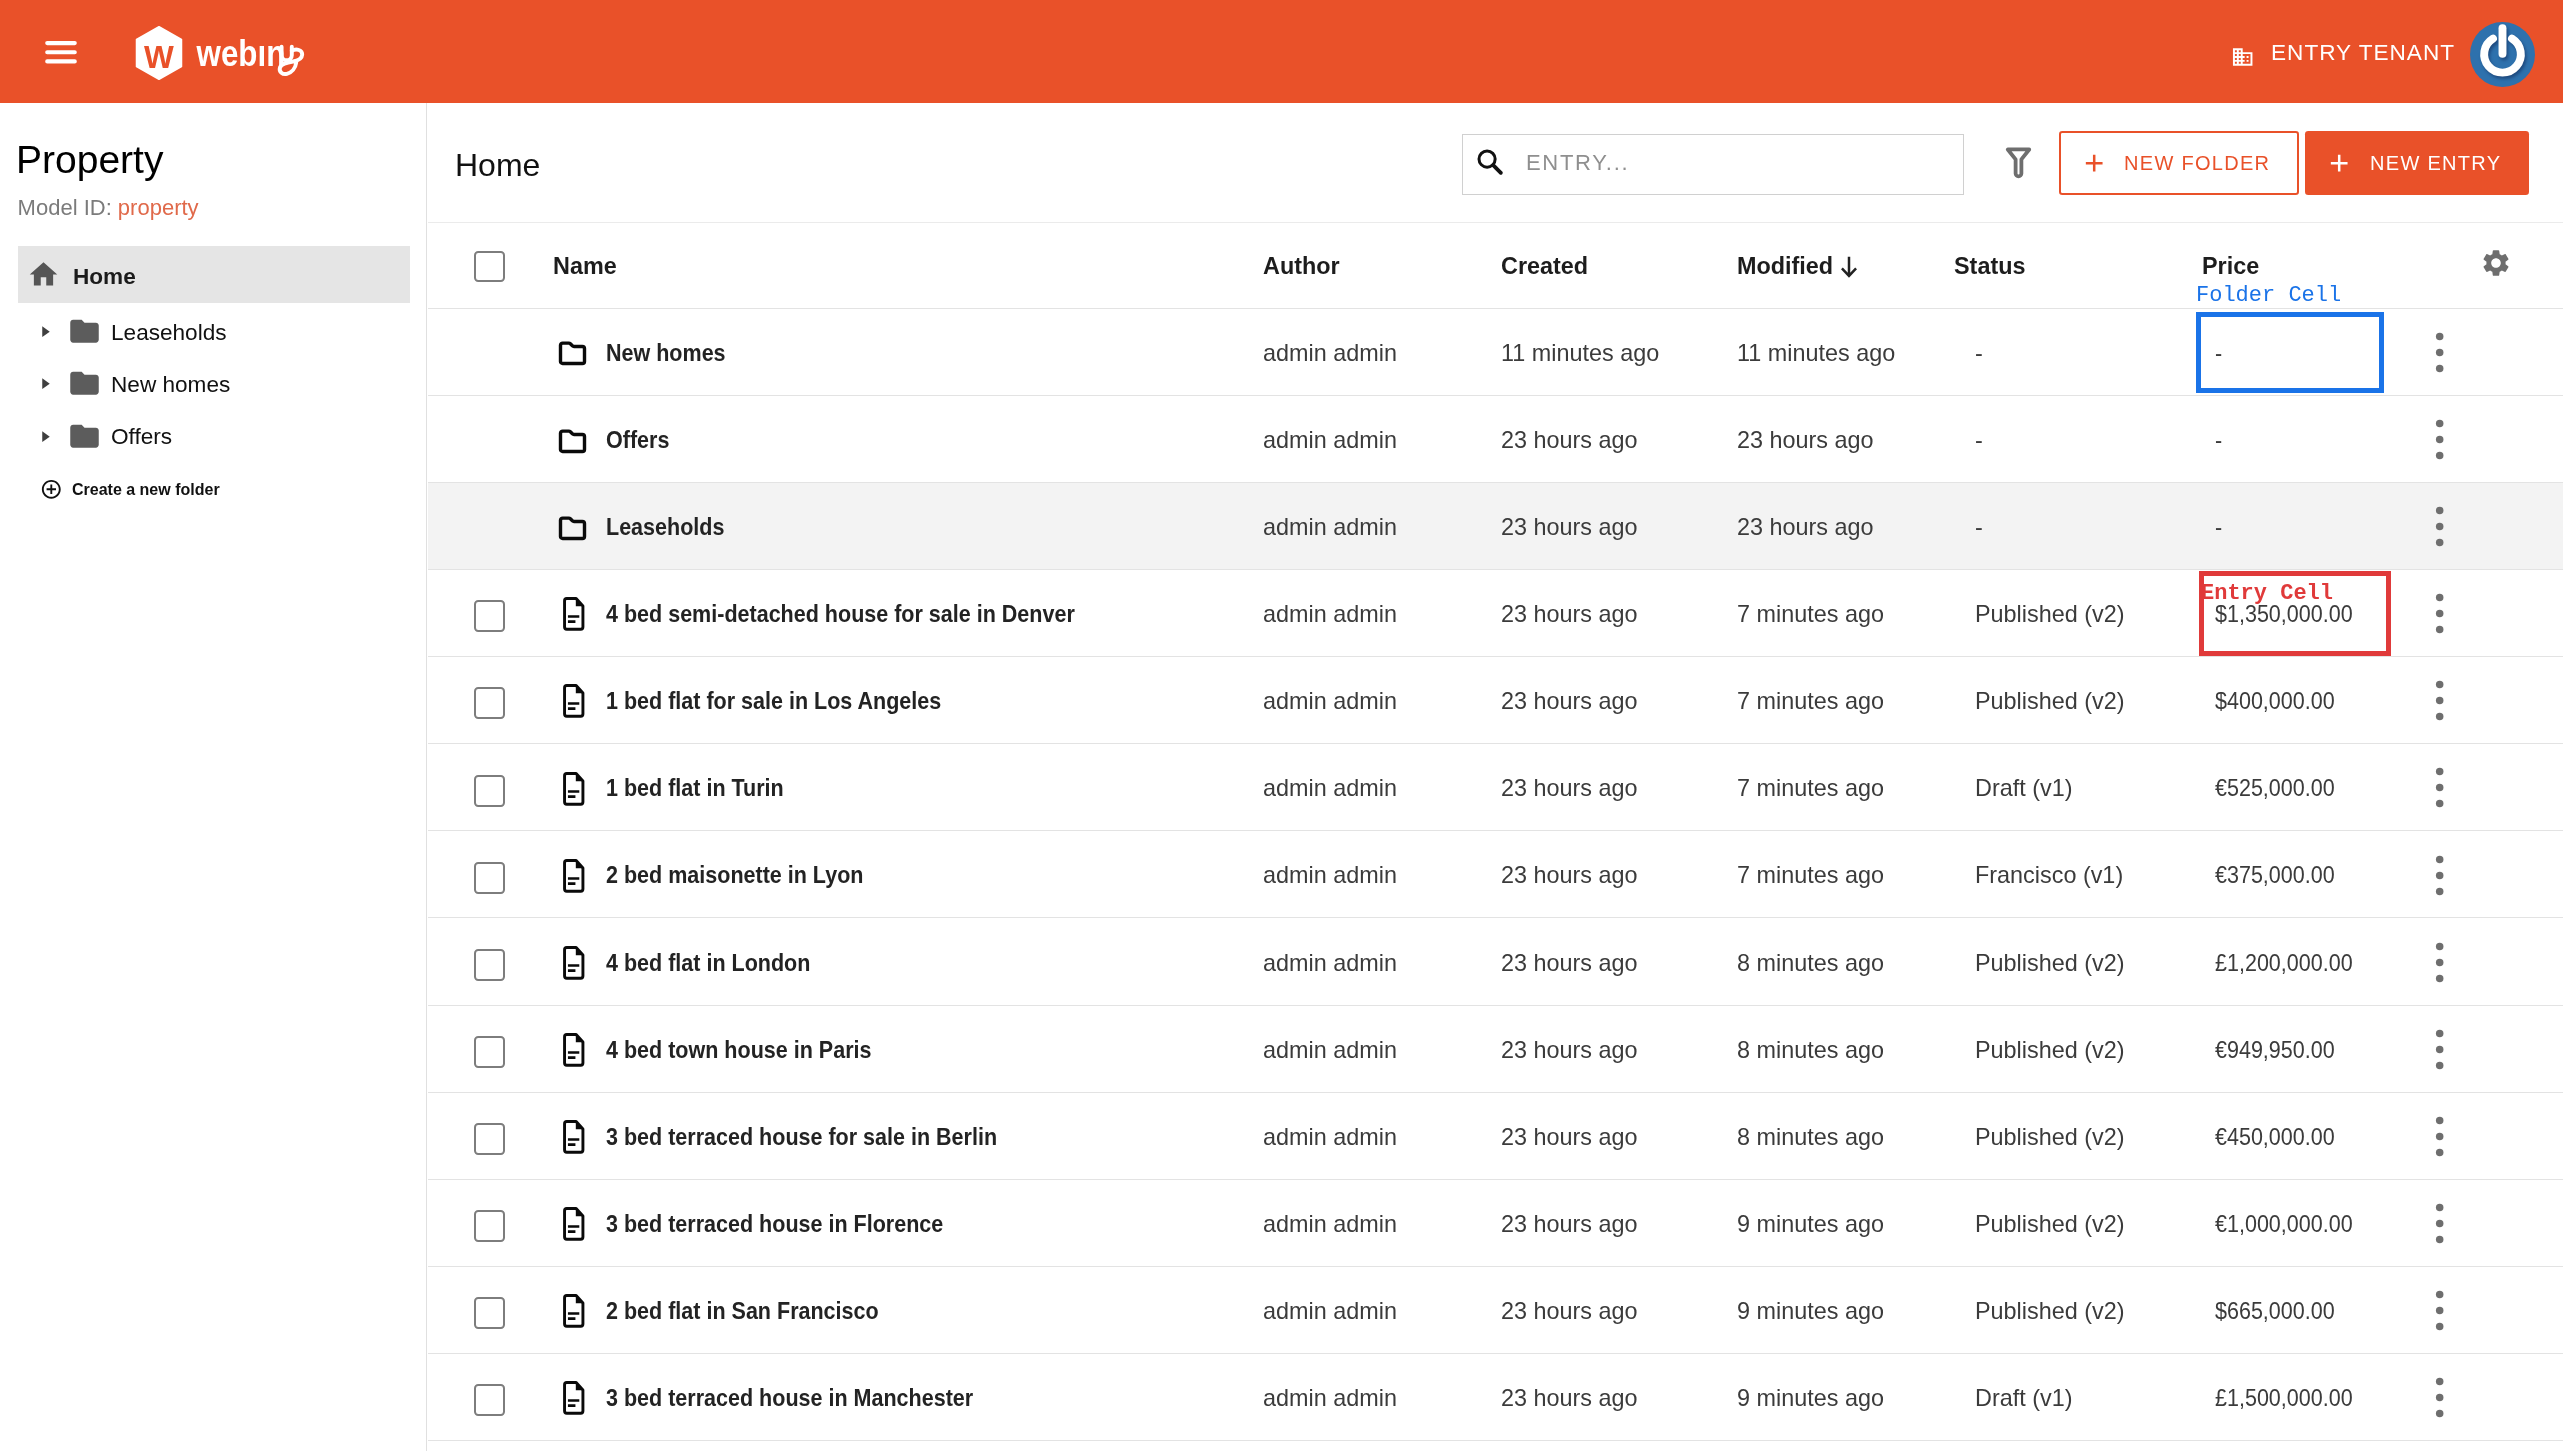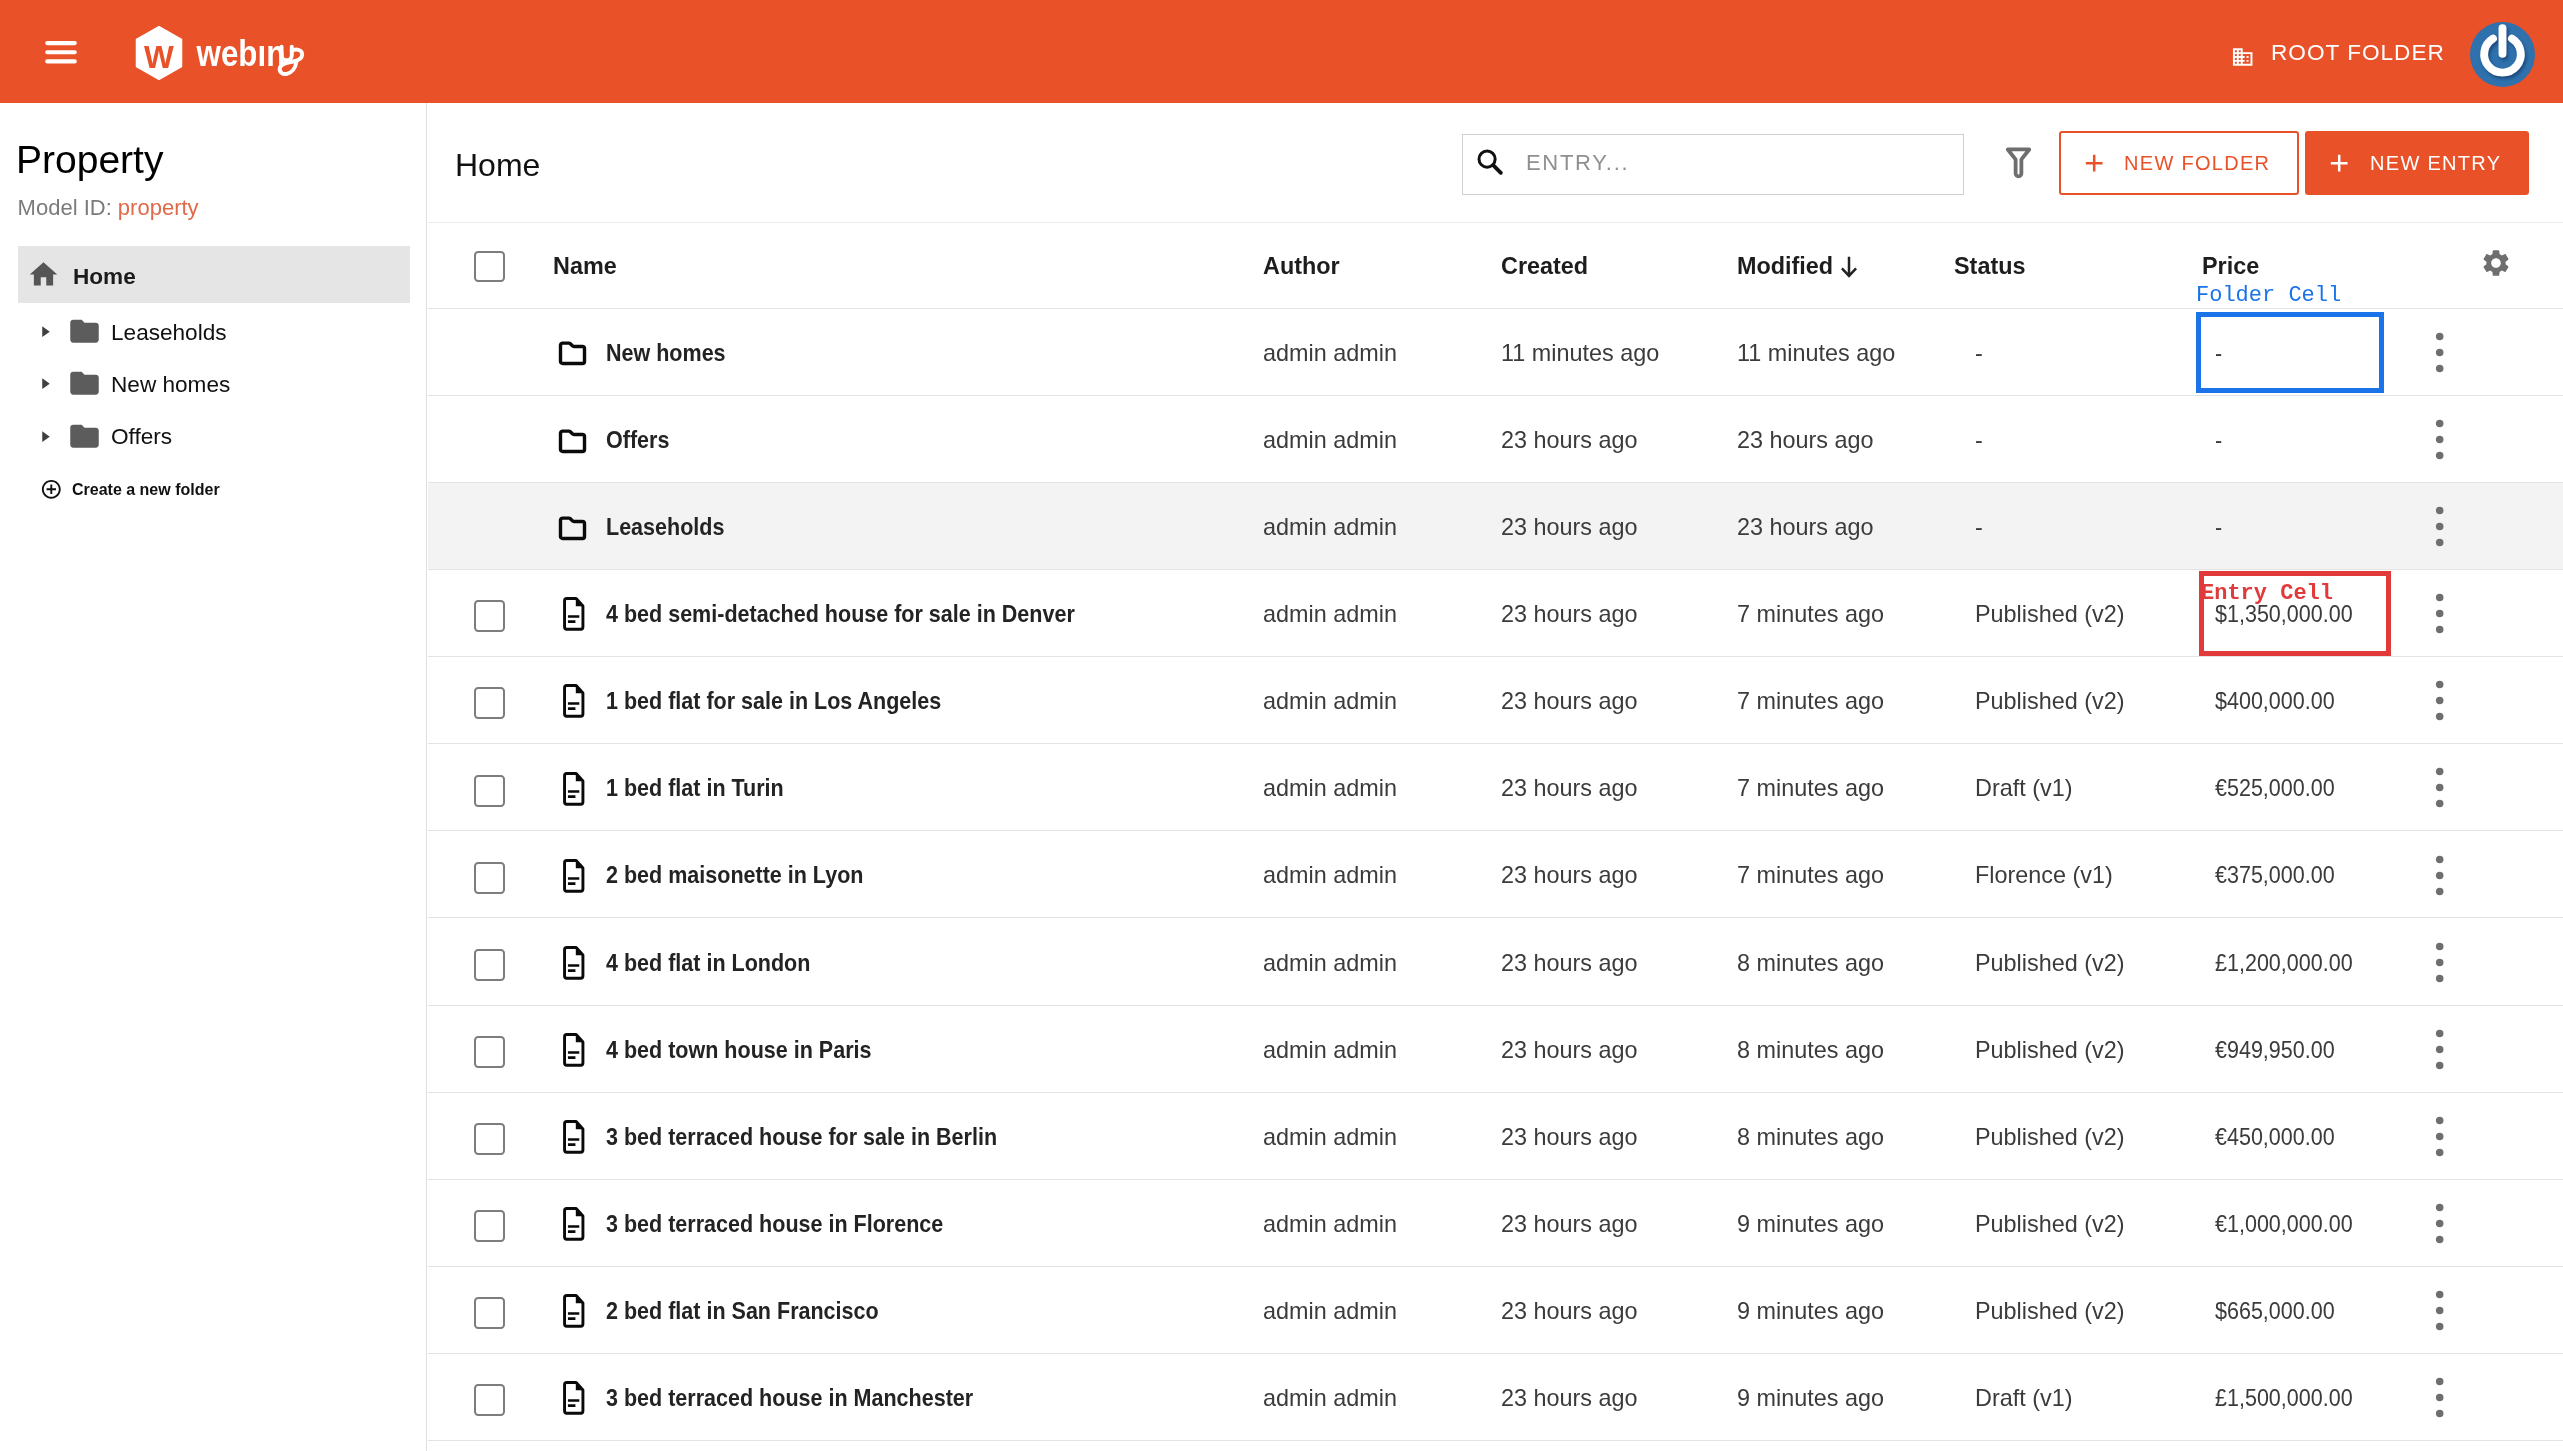--- a/index.html
+++ b/index.html
@@ -26,21 +26,21 @@
 <svg class="abs" style="left:193px;top:30px" width="147" height="67" viewBox="0 0 175 80">
       <text transform="translate(4 43) scale(0.85 1)" font-family="Liberation Sans" font-size="44" font-weight="bold" fill="#fff">webın</text>
       <g fill="none" stroke="#fff" stroke-width="4.7" stroke-linecap="round">
         <path d="M105.5 20 V30 A6.1 6.1 0 0 0 117.7 30 V20"></path>
         <path d="M117.7 25 C123.2 21.5 130.4 24 130.1 29.5 C129.8 34 124.7 36.8 119.2 37.6 C111.2 39 105.2 40.3 103.6 44.8 C102 49.8 106.8 53.6 111.8 52.4 C117.6 50.8 122.2 45.3 123 38.8"></path>
       </g>
     </svg>
 <svg class="abs" style="left:2231px;top:42px" width="23.4" height="30" viewBox="0 0 24 24" fill="#fff">
       <path d="M12 7V3H2v18h20V7H12zM6 19H4v-2h2v2zm0-4H4v-2h2v2zm0-4H4V9h2v2zm0-4H4V5h2v2zm4 12H8v-2h2v2zm0-4H8v-2h2v2zm0-4H8V9h2v2zm0-4H8V5h2v2zm10 12h-8v-2h2v-2h-2v-2h2v-2h-2V9h8v10zm-2-8h-2v2h2v-2zm0 4h-2v2h2v-2z"></path>
     </svg>
-<div class="abs" style="left:2271px;top:0;height:103px;line-height:106px;color:#fff;font-size:22.6px;letter-spacing:1px;">ROOT FOLDER</div>
+<div class="abs" style="left:2271px;top:0;height:103px;line-height:106px;color:#fff;font-size:22.6px;letter-spacing:1px;">ENTRY TENANT</div>
 <svg class="abs" style="left:2470px;top:22px" width="65" height="65" viewBox="0 0 78 78">
       <circle cx="39" cy="39" r="39" fill="#2e71ad"></circle>
       <g style="filter:drop-shadow(2px 3px 2px rgba(0,0,40,.35))" stroke="#fff" stroke-width="9.5" stroke-linecap="round" fill="none">
         <path d="M50.4 19.9 A22 22 0 1 1 27.6 19.9"></path>
         <path d="M39 7.5 V 38"></path>
       </g>
     </svg>
 </div>
 <div class="sidebar"></div>
 <div class="abs" style="left:16px;top:137px;font-size:39px;color:#000;line-height:45px;">Property</div>
@@ -225,21 +225,21 @@
 <div class="abs" style="left:474px;top:862px;width:31px;height:32px;border:2.5px solid #7d7d7d;border-radius:4.2px;background:#fff;"></div>
 <div class="abs" style="left:559px;top:857px;"><svg width="29" height="38" viewBox="0 0 24 30" fill="none">
       <path d="M6.4 2.2h7.8l5.6 6.1v17.5c0 1-.8 1.8-1.8 1.8H6.4c-1 0-1.8-.8-1.8-1.8V4c0-1 .8-1.8 1.8-1.8z" stroke="#0a0a0a" stroke-width="2.4" stroke-linejoin="round"></path>
       <path d="M13.9 1.6v7h6.3z" fill="#0a0a0a"></path>
       <path d="M7.4 17.1h9.4 M7.4 21.3h6.2" stroke="#0a0a0a" stroke-width="2.2"></path>
     </svg></div>
 <div class="cell name" style="left:606px;top:831px;">2 bed maisonette in Lyon</div>
 <div class="cell" style="left:1263px;top:831px;">admin admin</div>
 <div class="cell" style="left:1501px;top:831px;">23 hours ago</div>
 <div class="cell" style="left:1737px;top:831px;">7 minutes ago</div>
-<div class="cell" style="left:1975px;top:831px;">Florence (v1)</div>
+<div class="cell" style="left:1975px;top:831px;">Francisco (v1)</div>
 <div class="cell price" style="left:2215px;top:831px;">€375,000.00</div>
 <div class="abs" style="left:2433px;top:852px;"><svg width="13.4" height="47" viewBox="0 0 16 56">
       <g fill="#6e6e6e">
         <circle cx="8" cy="9" r="4.5"></circle>
         <circle cx="8" cy="28" r="4.5"></circle>
         <circle cx="8" cy="47" r="4.5"></circle>
       </g>
     </svg></div>
 <div class="row" style="top:919px;"></div>
 <div class="abs" style="left:474px;top:949px;width:31px;height:32px;border:2.5px solid #7d7d7d;border-radius:4.2px;background:#fff;"></div>

